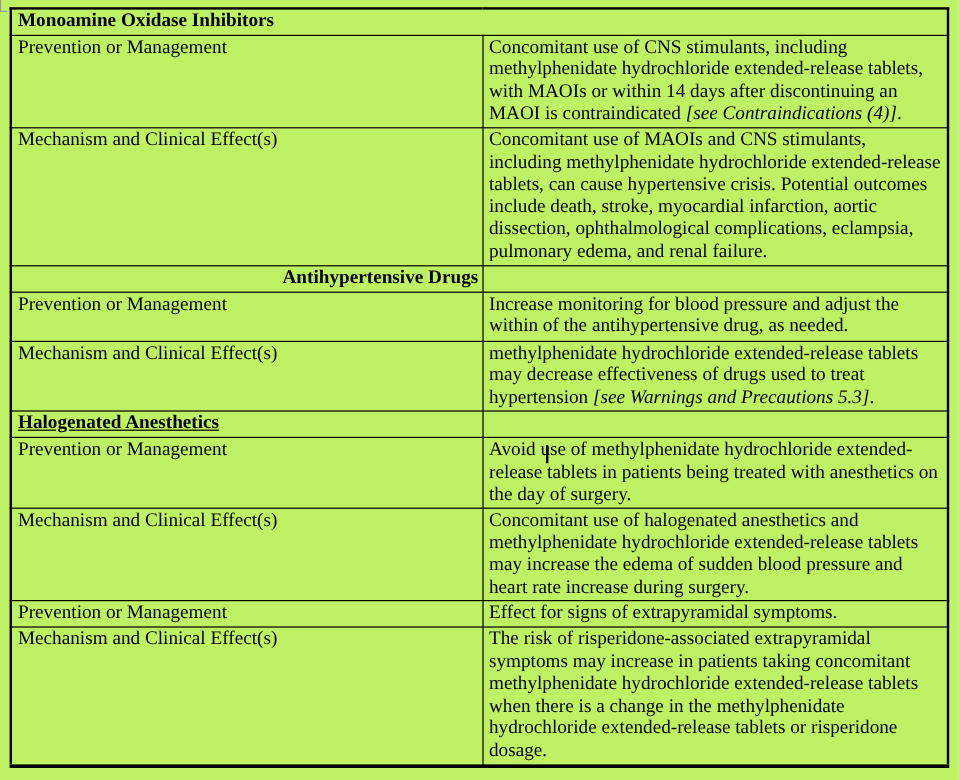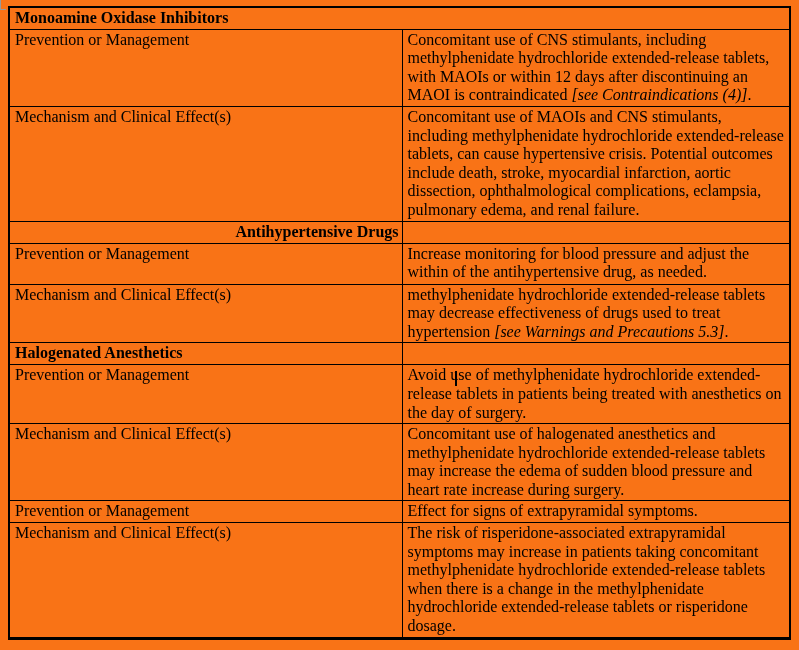--- a/index.html
+++ b/index.html
@@ -4,21 +4,21 @@
 <style>
   html, body {
     margin: 0;
     padding: 0;
     background: #ffffff;
   }
   .page {
     position: relative;
     width: 799px;
     height: 650px;
-    background: #f97316;
+    background: #bef264;
     font-family: "Liberation Serif", "DejaVu Serif", serif;
     color: #000000;
     overflow: hidden;
   }
   .handle-artifact {
     position: absolute;
     left: 0;
     top: 0;
     width: 5px;
     height: 9px;
@@ -69,39 +69,39 @@
     <colgroup>
       <col style="width:393px">
       <col style="width:388px">
     </colgroup>
     <tbody id="tbody">
         <tr style="height: 21px;">
           <td class="section-title" colspan="2">Monoamine Oxidase Inhibitors</td>
         </tr>
         <tr style="height: 77px;">
           <td>Prevention or Management</td>
-          <td><span>Concomitant use of CNS stimulants, including methylphenidate hydrochloride extended-release tablets, with MAOIs or within 12 days after discontinuing an MAOI is contraindicated </span><em>[see Contraindications (4)]</em><span>.</span></td>
+          <td><span>Concomitant use of CNS stimulants, including methylphenidate hydrochloride extended-release tablets, with MAOIs or within 14 days after discontinuing an MAOI is contraindicated </span><em>[see Contraindications (4)]</em><span>.</span></td>
         </tr>
         <tr style="height: 110px;">
           <td>Mechanism and Clinical Effect(s)</td>
           <td><span>Concomitant use of MAOIs and CNS stimulants, including methylphenidate hydrochloride extended-release tablets, can cause hypertensive crisis. Potential outcomes include death, stroke, myocardial infarction, aortic dissection, ophthalmological complications, eclampsia, pulmonary edema, and renal failure.</span></td>
         </tr>
         <tr style="height: 22px; text-align: right;">
           <td class="section-title">Antihypertensive Drugs</td>
           <td></td>
         </tr>
         <tr style="height: 41px;">
           <td>Prevention or Management</td>
           <td><span>Increase monitoring for blood pressure and adjust the within of the antihypertensive drug, as needed.</span></td>
         </tr>
         <tr style="height: 56px;">
           <td>Mechanism and Clinical Effect(s)</td>
           <td><span>methylphenidate hydrochloride extended-release tablets may decrease effectiveness of drugs used to treat hypertension </span><em>[see Warnings and Precautions 5.3]</em><span>.</span></td>
         </tr>
-        <tr style="height: 22px;">
+        <tr style="height: 22px; text-decoration: underline;">
           <td class="section-title">Halogenated Anesthetics</td>
           <td></td>
         </tr>
         <tr style="height: 55px;">
           <td>Prevention or Management</td>
           <td><span>Avoid use of methylphenidate hydrochloride extended-release tablets in patients being treated with anesthetics on the day of surgery.</span></td>
         </tr>
         <tr style="height: 76px;">
           <td>Mechanism and Clinical Effect(s)</td>
           <td><span>Concomitant use of halogenated anesthetics and methylphenidate hydrochloride extended-release tablets may increase the edema of sudden blood pressure and heart rate increase during surgery.</span></td>

